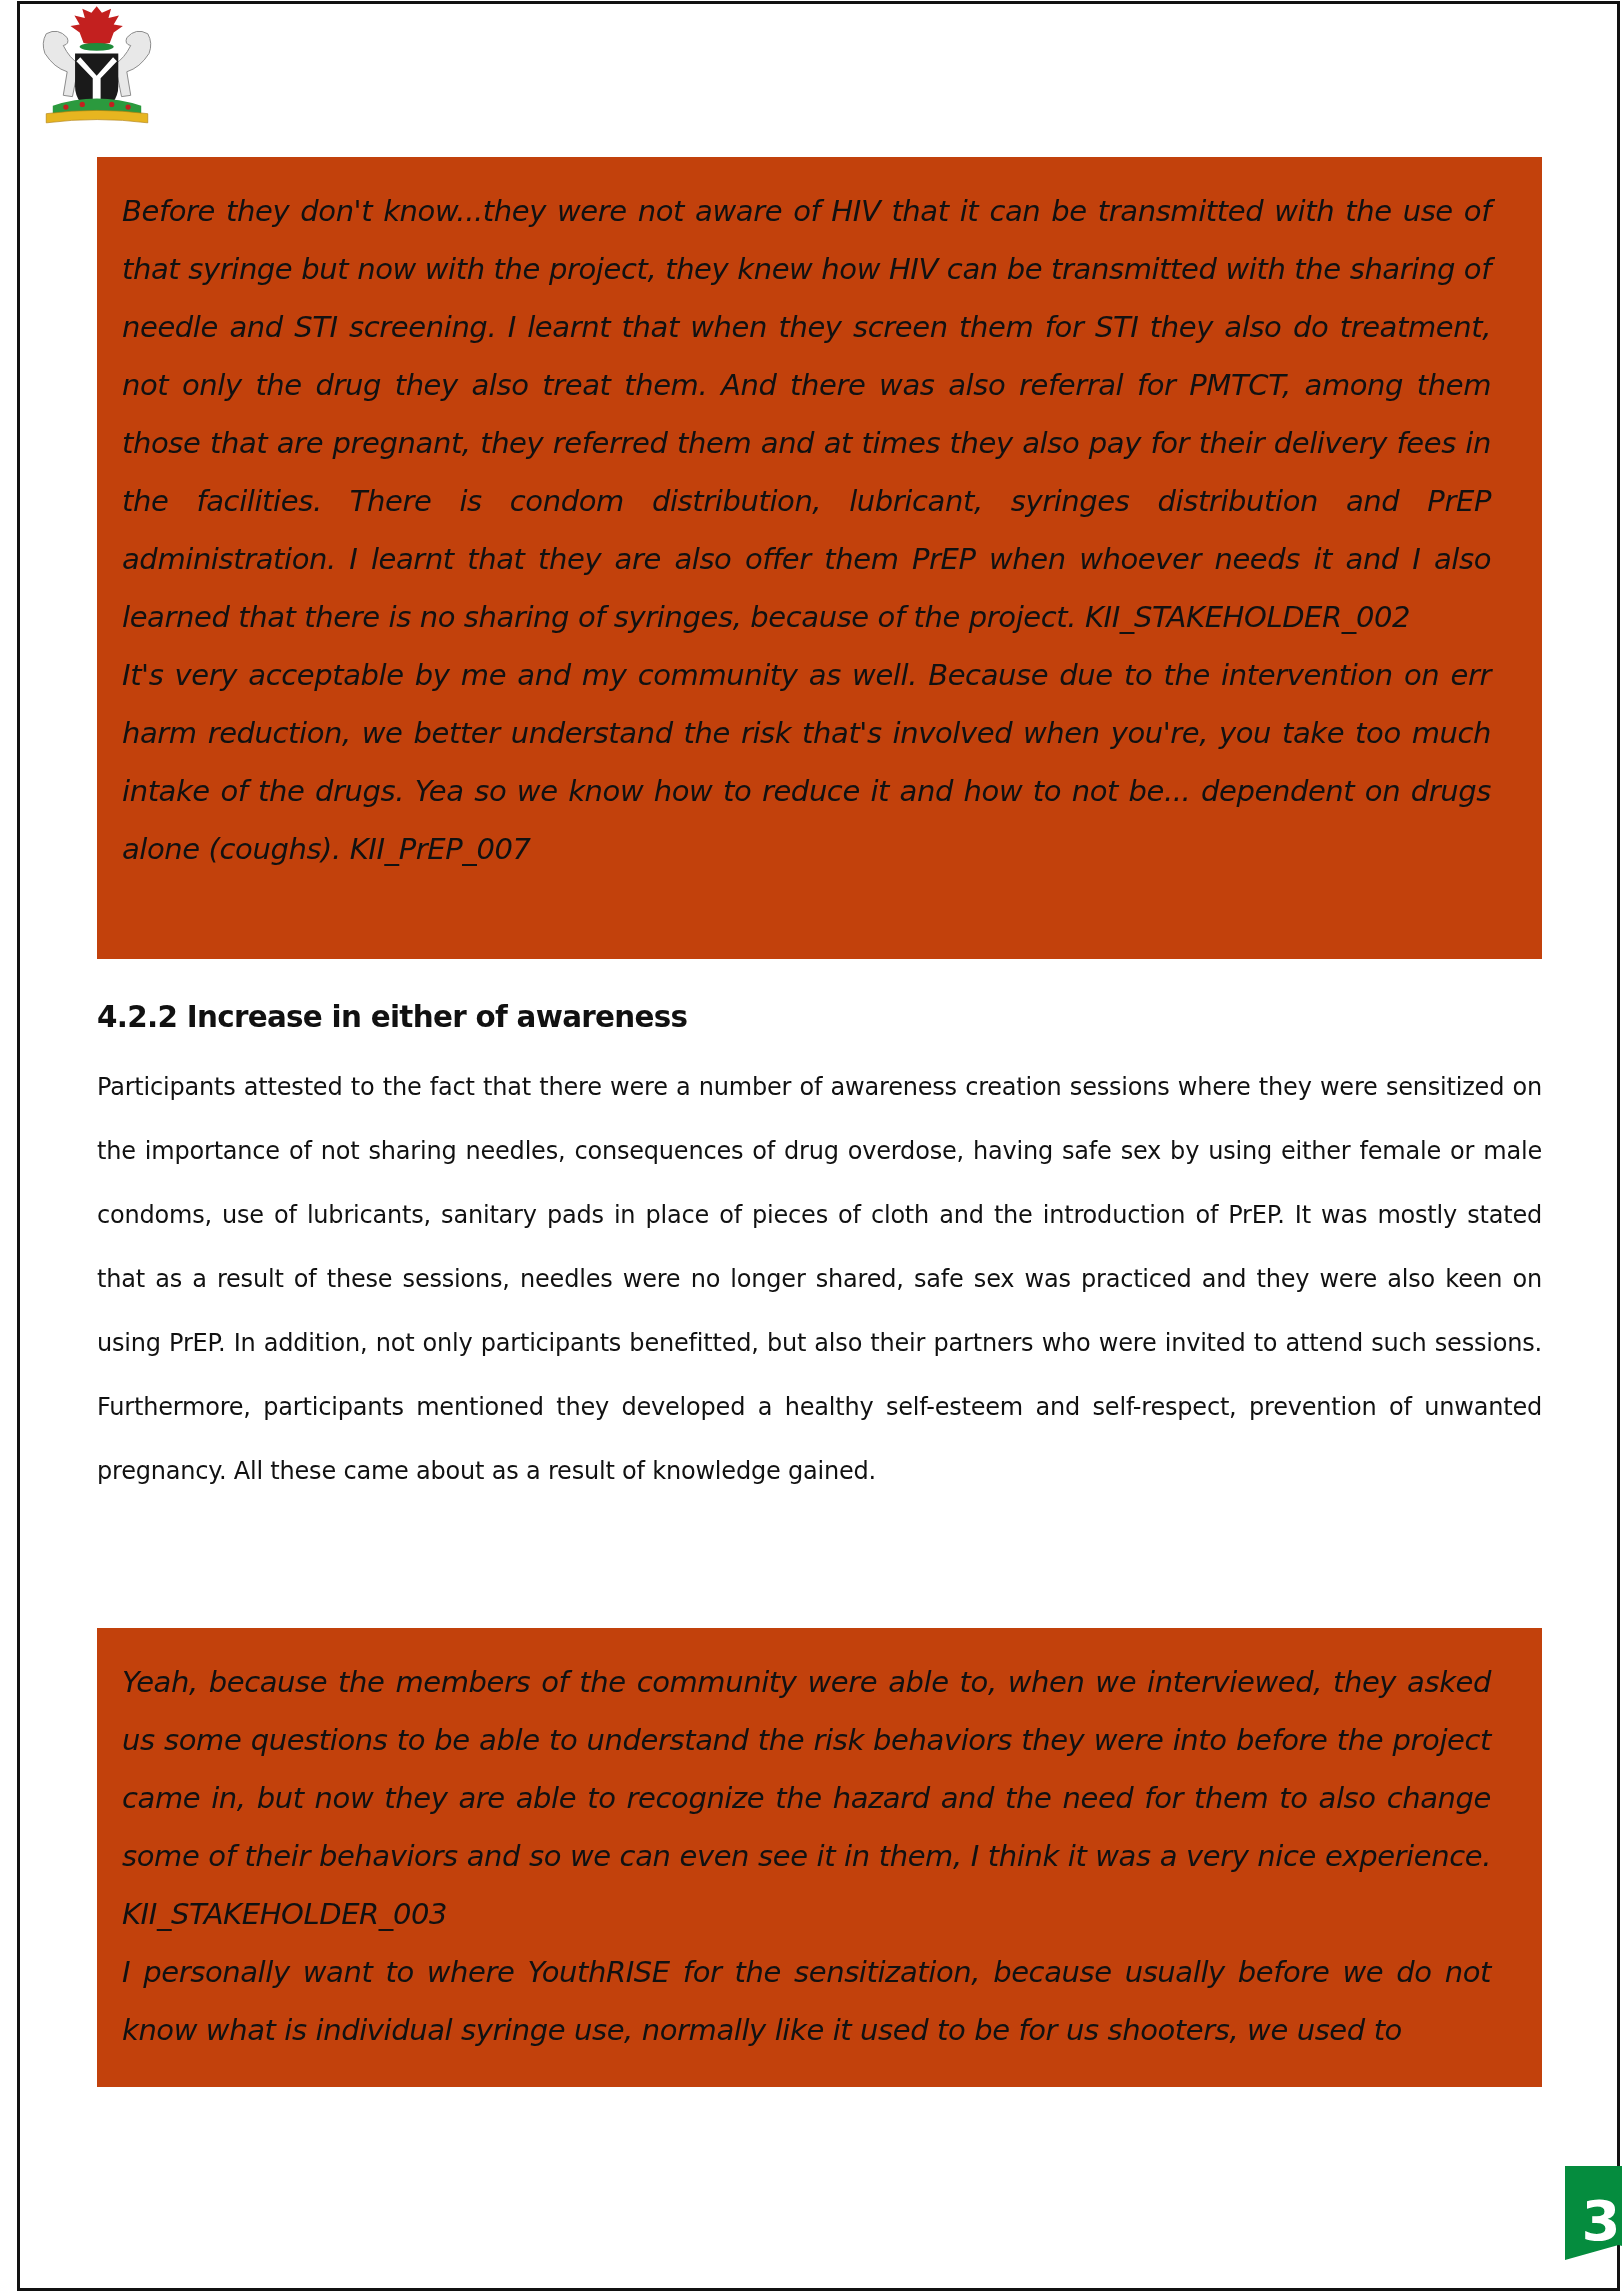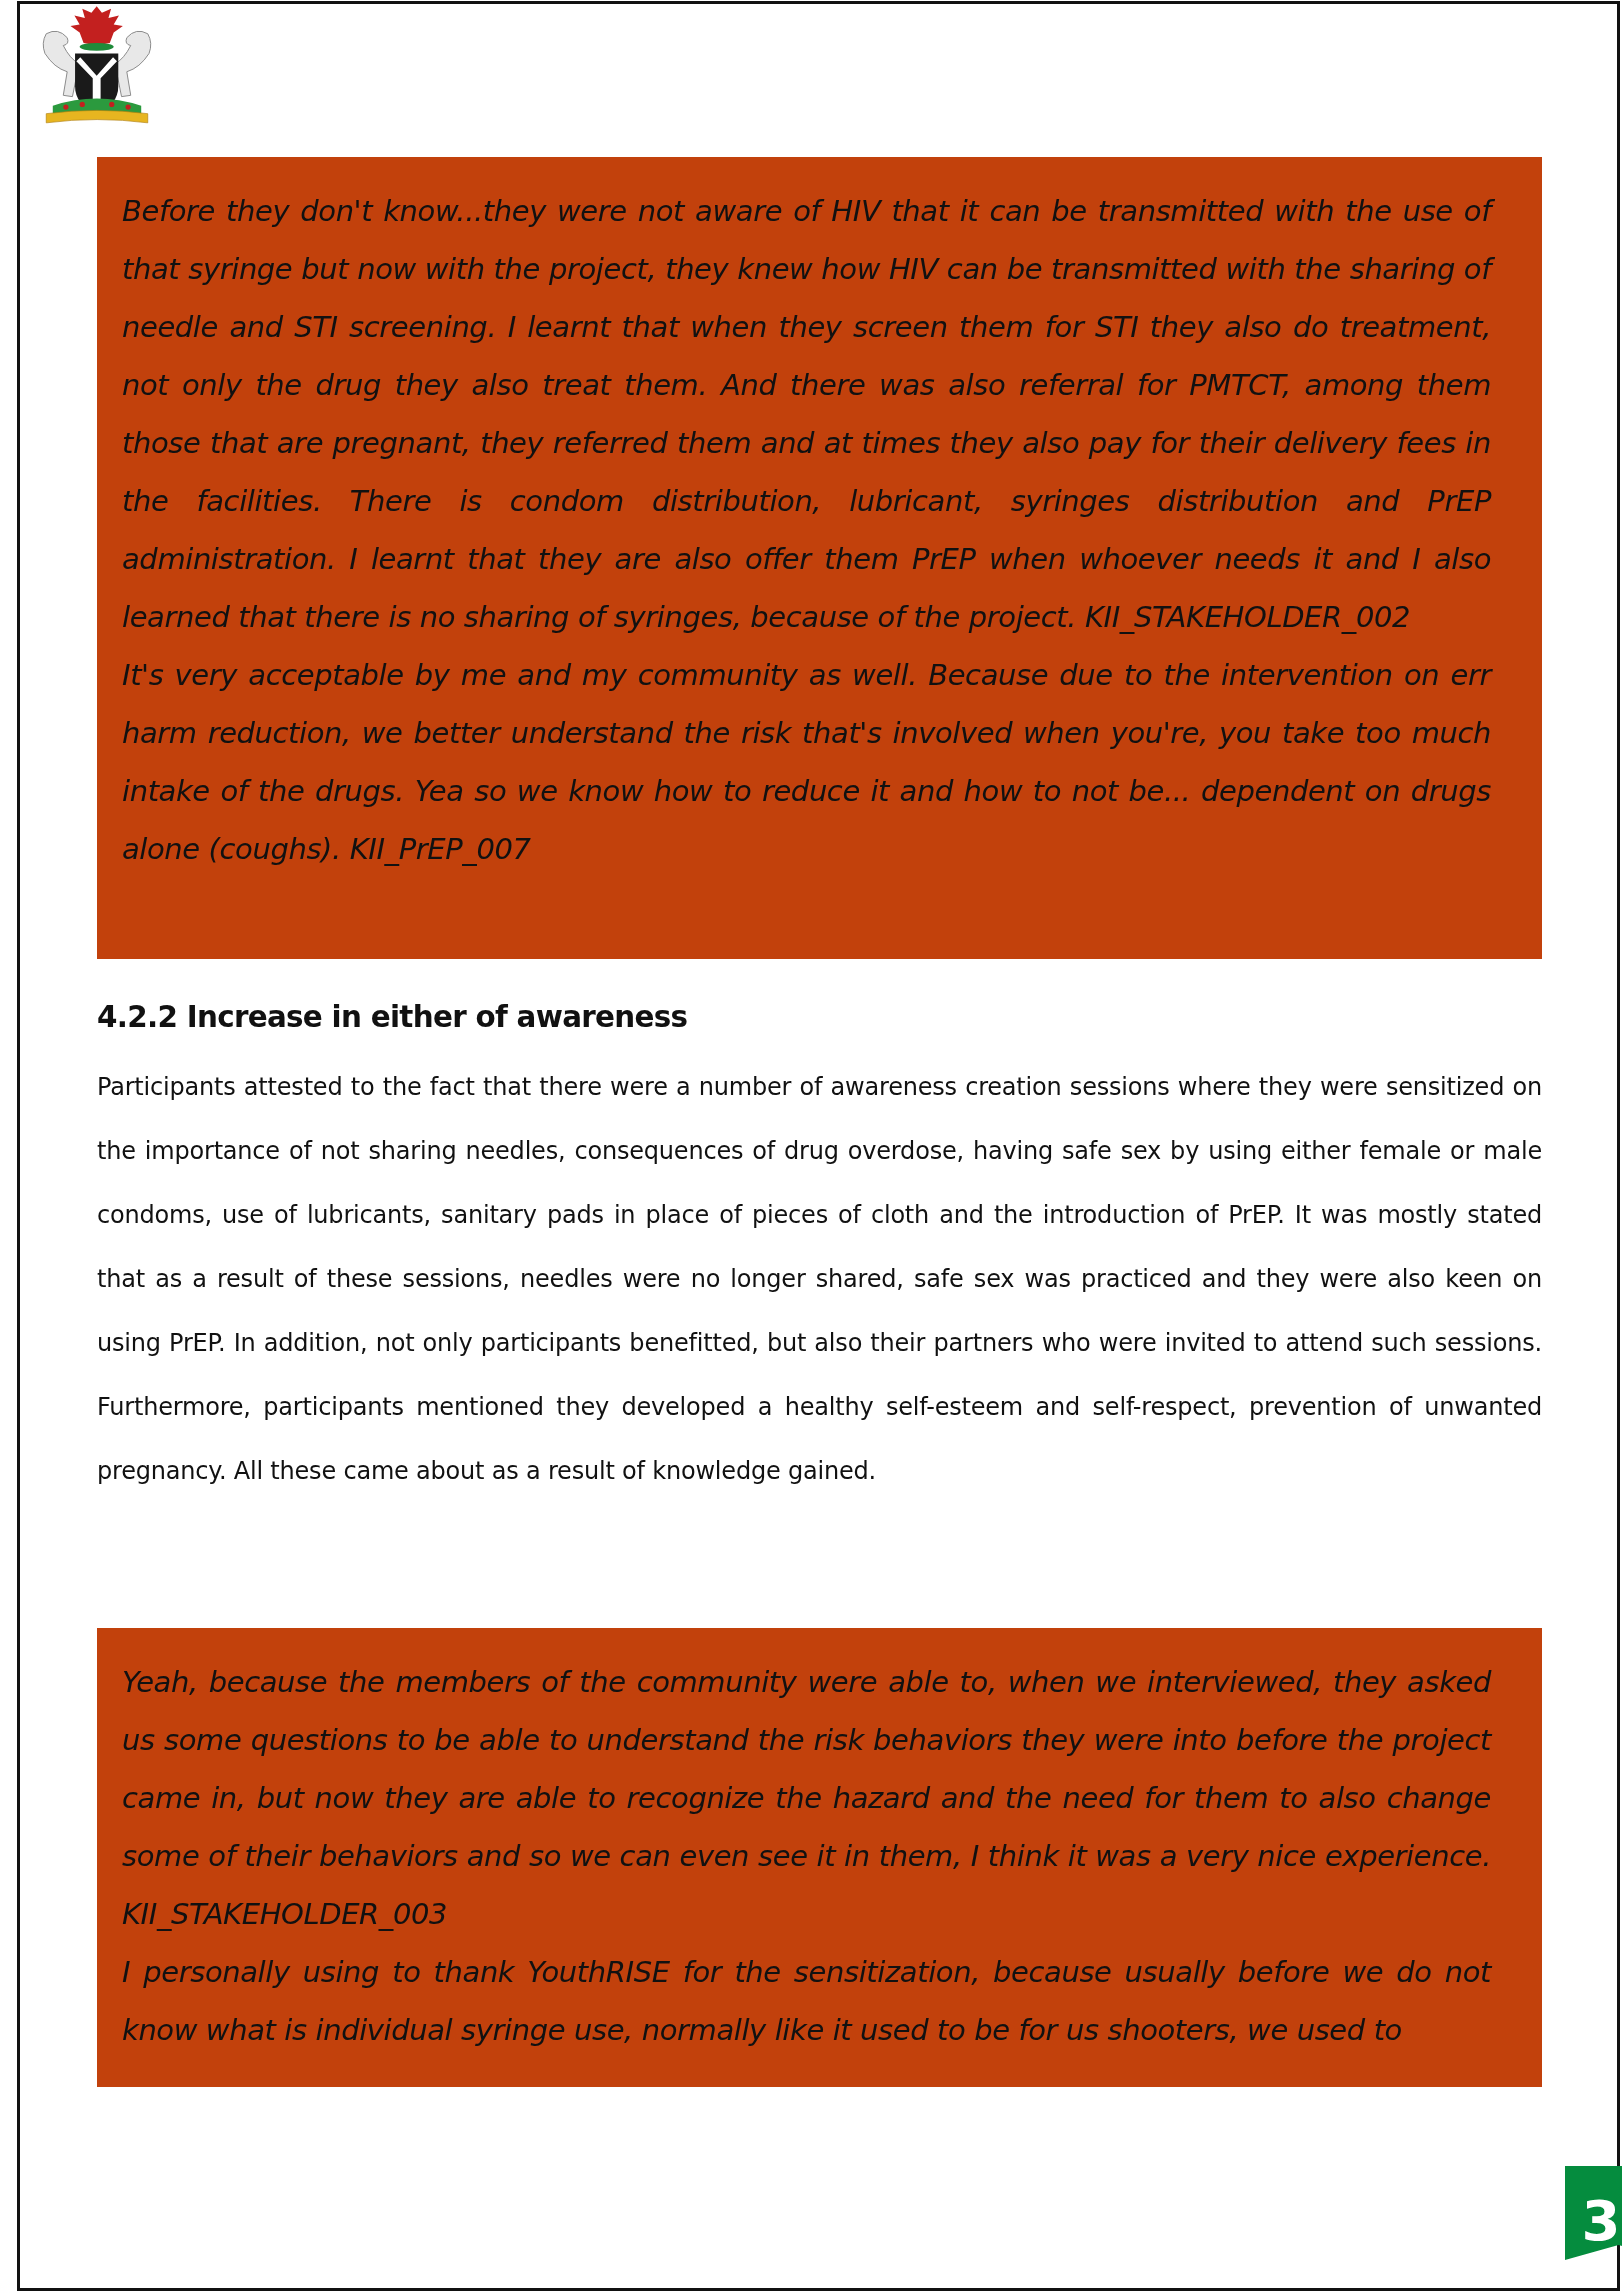--- a/index.html
+++ b/index.html
@@ -88,20 +88,20 @@
 <h2 class="section-heading">4.2.2 Increase in either of awareness</h2>
 
 <p class="body-para">Participants attested to the fact that there were a number of awareness creation sessions where they were sensitized on the importance of not sharing needles, consequences of drug overdose, having safe sex by using either female or male condoms, use of lubricants, sanitary pads in place of pieces of cloth and the introduction of PrEP. It was mostly stated that as a result of these sessions, needles were no longer shared, safe sex was practiced and they were also keen on using PrEP. In addition, not only participants benefitted, but also their partners who were invited to attend such sessions. Furthermore, participants mentioned they developed a healthy self-esteem and self-respect, prevention of unwanted pregnancy. All these came about as a result of knowledge gained.</p>
 
 <div class="quote-box q2">
   <p class="quote-text">
     <span>Yeah, because the members of the community were able to, when we interviewed, they asked us some questions to be able to understand the risk behaviors they were into before the project came in, but now they are able to recognize the hazard and the need for them to also change some of their behaviors and so we can even see it in them, I think it was a very nice experience.</span>
     <span>KII_STAKEHOLDER_003</span>
   </p>
   <p class="quote-text">
-    <span>I personally using to thank YouthRISE for the sensitization, because usually before we do not know what is individual syringe use, normally like it used to be for us shooters, we used to</span>
+    <span>I personally want to where YouthRISE for the sensitization, because usually before we do not know what is individual syringe use, normally like it used to be for us shooters, we used to</span>
   </p>
 </div>
 
 <div class="page-badge" style="background: rgb(5, 140, 62);">
   <span class="page-number">31</span>
 </div>
 
 
 </body></html>

